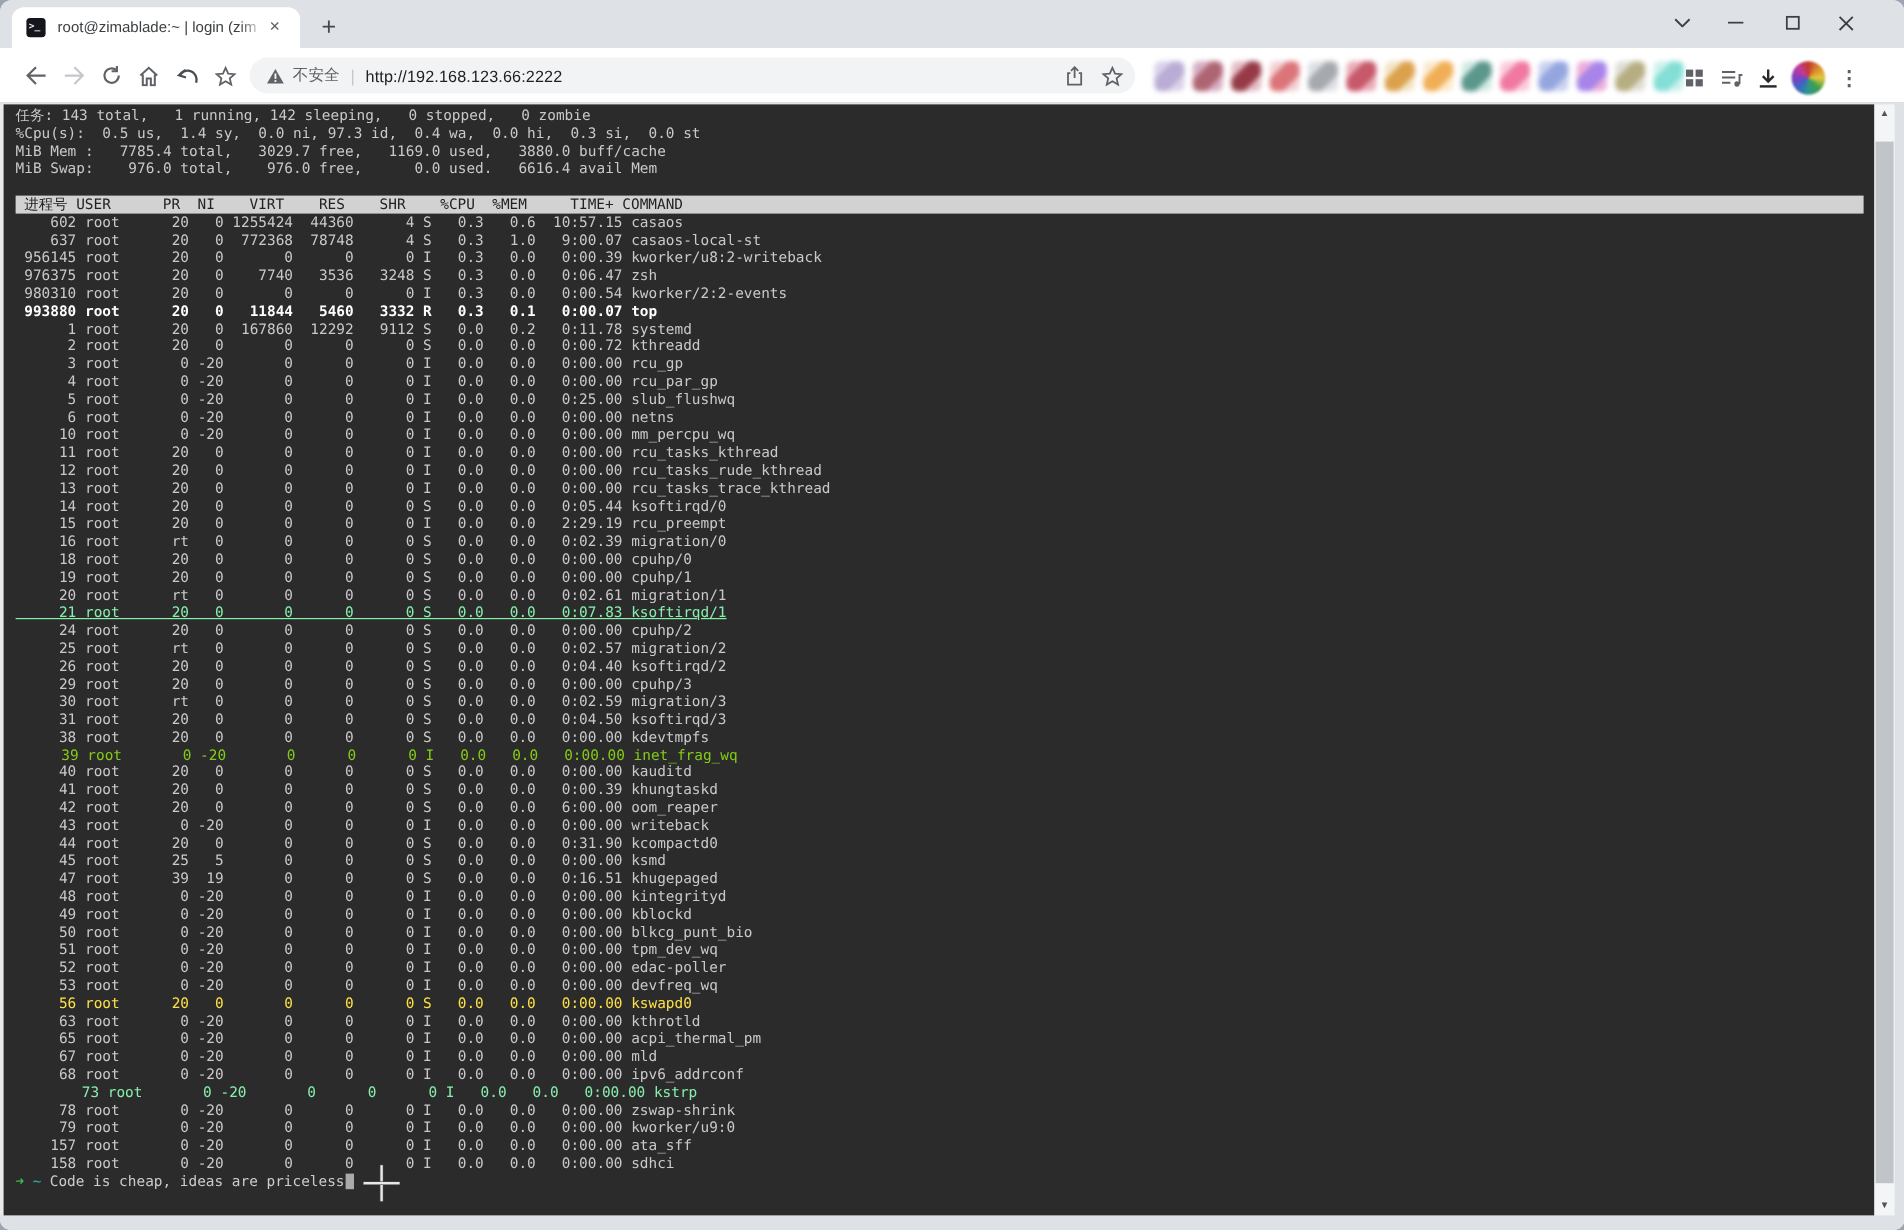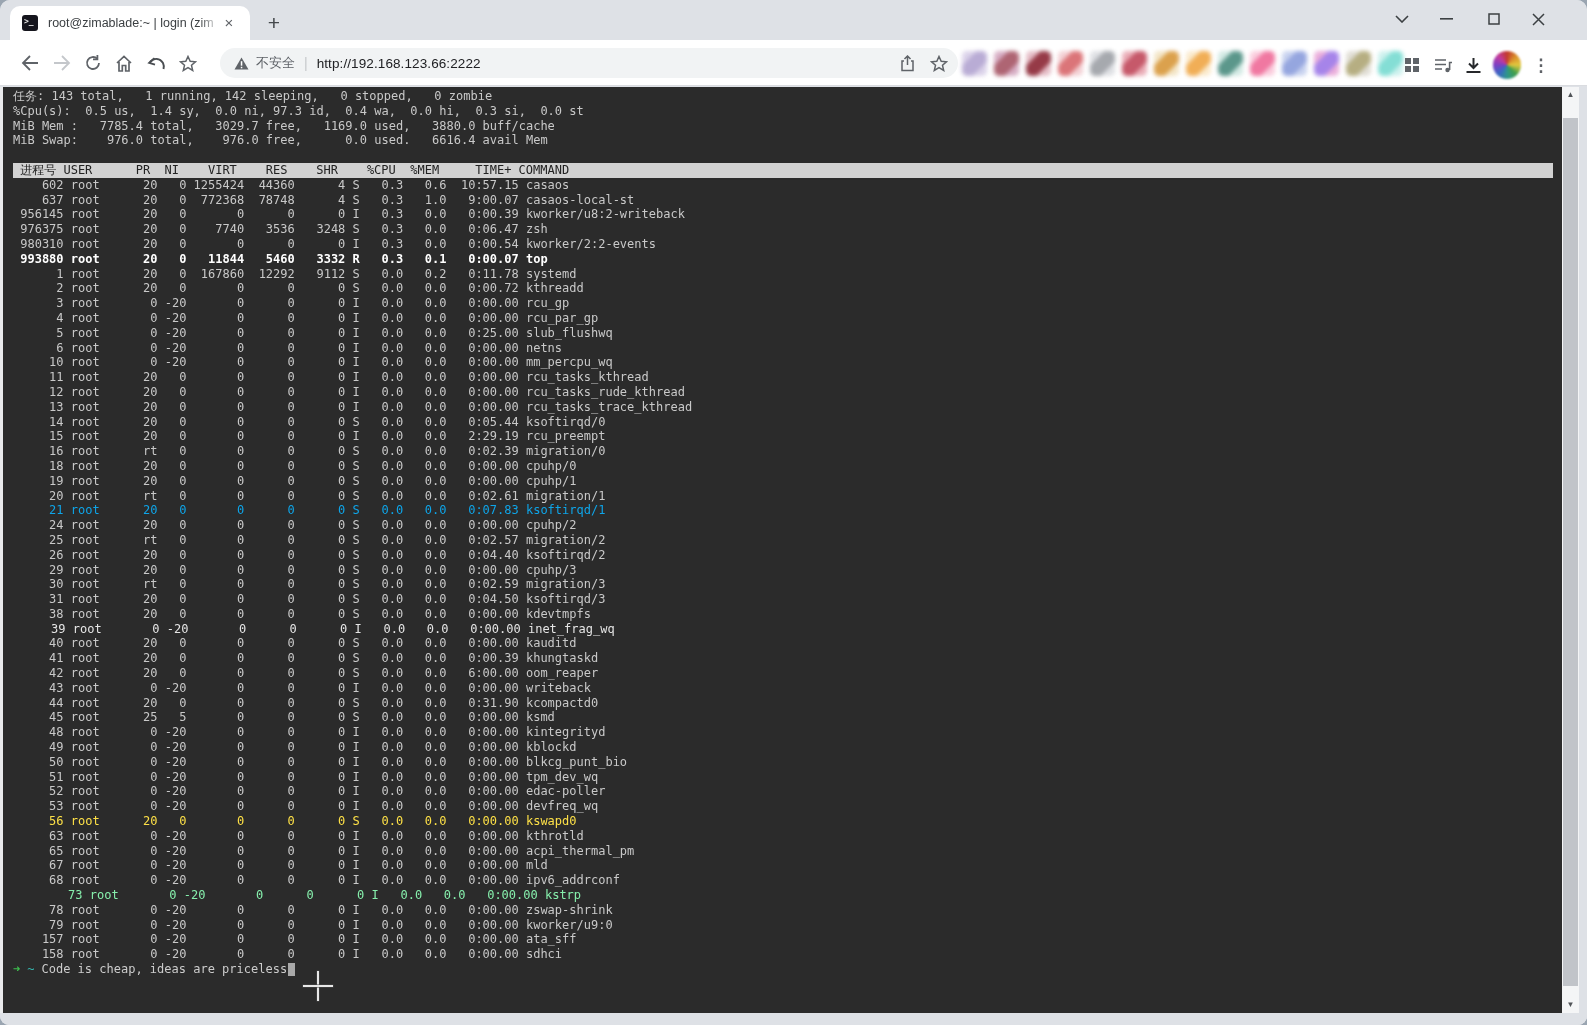--- a/index.html
+++ b/index.html
@@ -13,21 +13,21 @@
   .favicon { width:16px; height:16px; background:#15151d; border-radius:3px; position:relative; flex:0 0 16px; }
   .favicon span { position:absolute; left:2px; top:0px; color:#e8e8e8; font:bold 8px/14px "DejaVu Sans Mono",monospace; }
   .tab-title { margin-left:10px; font-size:12.5px; color:#3c4043; white-space:nowrap; overflow:hidden; width:172px; -webkit-mask-image:linear-gradient(90deg,#000 88%,transparent); mask-image:linear-gradient(90deg,#000 88%,transparent); }
   .tab-close { width:18px; height:18px; border-radius:50%; color:#5f6368; font-size:15px; line-height:17px; text-align:center; flex:0 0 18px; }
   .newtab-btn { position:absolute; left:262px; top:11px; width:24px; height:24px; color:#45494d; font:300 21px/23px "Liberation Sans",sans-serif; text-align:center; border-radius:50%; }
   .wctrl { position:absolute; top:4px; width:36px; height:30px; display:flex; align-items:center; justify-content:center; color:#3c4043; }
 
   
   .toolbar { position:absolute; top:40px; left:0; right:0; height:46px; background:#ffffff; border-bottom:1px solid #dadce0; }
   .tbtn { position:absolute; top:7px; width:32px; height:32px; display:flex; align-items:center; justify-content:center; border-radius:50%; }
-  .omnibox { position:absolute; left:220px; top:8px; width:738px; height:30px; background:#f1f3f4; border-radius:15px; display:flex; align-items:center; padding:0 10px 0 14px; }
+  .omnibox { position:absolute; left:208px; top:8px; width:738px; height:30px; background:#f1f3f4; border-radius:15px; display:flex; align-items:center; padding:0 10px 0 14px; }
   .sec-label { color:#5f6368; font-size:13px; margin:0 4px 0 7px; }
   .sec-sep { color:#c6c8ca; font-size:14px; margin:0 9px 0 5px; font-weight:300; }
   .url-text { color:#202124; font-size:13.5px; letter-spacing:.1px; }
   .omni-right { margin-left:auto; display:flex; align-items:center; gap:12px; }
   .ext-area { position:absolute; left:962px; top:11px; display:flex; gap:7px; }
   .ext-icon { width:25px; height:25px; border-radius:5px; filter:blur(2px); opacity:.92; }
   .avatar { width:28px; height:28px; border-radius:50%; background:conic-gradient(#c23a2e,#d98e2b,#e3c93e,#3f9e4d,#2e968c,#3b66c4,#7c3fc4,#c23a9e,#c23a2e); filter:blur(1px); }
   .kebab { color:#5f6368; font-size:17px; letter-spacing:0; font-weight:bold; }
 
   
@@ -219,35 +219,36 @@
         <div class="t-line t-row" style="color: rgb(201, 201, 201);">     10 root       0 -20       0      0      0 I   0.0   0.0   0:00.00 mm_percpu_wq</div>
         <div class="t-line t-row" style="color: rgb(201, 201, 201);">     11 root      20   0       0      0      0 I   0.0   0.0   0:00.00 rcu_tasks_kthread</div>
         <div class="t-line t-row" style="color: rgb(201, 201, 201);">     12 root      20   0       0      0      0 I   0.0   0.0   0:00.00 rcu_tasks_rude_kthread</div>
         <div class="t-line t-row" style="color: rgb(201, 201, 201);">     13 root      20   0       0      0      0 I   0.0   0.0   0:00.00 rcu_tasks_trace_kthread</div>
         <div class="t-line t-row" style="color: rgb(201, 201, 201);">     14 root      20   0       0      0      0 S   0.0   0.0   0:05.44 ksoftirqd/0</div>
         <div class="t-line t-row" style="color: rgb(201, 201, 201);">     15 root      20   0       0      0      0 I   0.0   0.0   2:29.19 rcu_preempt</div>
         <div class="t-line t-row" style="color: rgb(201, 201, 201);">     16 root      rt   0       0      0      0 S   0.0   0.0   0:02.39 migration/0</div>
         <div class="t-line t-row" style="color: rgb(201, 201, 201);">     18 root      20   0       0      0      0 S   0.0   0.0   0:00.00 cpuhp/0</div>
         <div class="t-line t-row" style="color: rgb(201, 201, 201);">     19 root      20   0       0      0      0 S   0.0   0.0   0:00.00 cpuhp/1</div>
         <div class="t-line t-row" style="color: rgb(201, 201, 201);">     20 root      rt   0       0      0      0 S   0.0   0.0   0:02.61 migration/1</div>
-        <div class="t-line t-row" style="color: #0ea5e9;">     21 root      20   0       0      0      0 S   0.0   0.0   0:07.83 ksoftirqd/1</div>
+        <div class="t-line t-row" style="color: #86efac; text-decoration: underline;">     21 root      20   0       0      0      0 S   0.0   0.0   0:07.83 ksoftirqd/1</div>
         <div class="t-line t-row" style="color: rgb(201, 201, 201);">     24 root      20   0       0      0      0 S   0.0   0.0   0:00.00 cpuhp/2</div>
         <div class="t-line t-row" style="color: rgb(201, 201, 201);">     25 root      rt   0       0      0      0 S   0.0   0.0   0:02.57 migration/2</div>
         <div class="t-line t-row" style="color: rgb(201, 201, 201);">     26 root      20   0       0      0      0 S   0.0   0.0   0:04.40 ksoftirqd/2</div>
         <div class="t-line t-row" style="color: rgb(201, 201, 201);">     29 root      20   0       0      0      0 S   0.0   0.0   0:00.00 cpuhp/3</div>
         <div class="t-line t-row" style="color: rgb(201, 201, 201);">     30 root      rt   0       0      0      0 S   0.0   0.0   0:02.59 migration/3</div>
         <div class="t-line t-row" style="color: rgb(201, 201, 201);">     31 root      20   0       0      0      0 S   0.0   0.0   0:04.50 ksoftirqd/3</div>
         <div class="t-line t-row" style="color: rgb(201, 201, 201);">     38 root      20   0       0      0      0 S   0.0   0.0   0:00.00 kdevtmpfs</div>
-        <div class="t-line t-row" style="color: #e5e5e5; padding-left: 12px;">     39 root       0 -20       0      0      0 I   0.0   0.0   0:00.00 inet_frag_wq</div>
+        <div class="t-line t-row" style="color: #84cc16; padding-left: 12px;">     39 root       0 -20       0      0      0 I   0.0   0.0   0:00.00 inet_frag_wq</div>
         <div class="t-line t-row" style="color: rgb(201, 201, 201);">     40 root      20   0       0      0      0 S   0.0   0.0   0:00.00 kauditd</div>
         <div class="t-line t-row" style="color: rgb(201, 201, 201);">     41 root      20   0       0      0      0 S   0.0   0.0   0:00.39 khungtaskd</div>
         <div class="t-line t-row" style="color: rgb(201, 201, 201);">     42 root      20   0       0      0      0 S   0.0   0.0   6:00.00 oom_reaper</div>
         <div class="t-line t-row" style="color: rgb(201, 201, 201);">     43 root       0 -20       0      0      0 I   0.0   0.0   0:00.00 writeback</div>
         <div class="t-line t-row" style="color: rgb(201, 201, 201);">     44 root      20   0       0      0      0 S   0.0   0.0   0:31.90 kcompactd0</div>
         <div class="t-line t-row" style="color: rgb(201, 201, 201);">     45 root      25   5       0      0      0 S   0.0   0.0   0:00.00 ksmd</div>
+        <div class="t-line t-row" style="color: rgb(201, 201, 201);">     47 root      39  19       0      0      0 S   0.0   0.0   0:16.51 khugepaged</div>
         <div class="t-line t-row" style="color: rgb(201, 201, 201);">     48 root       0 -20       0      0      0 I   0.0   0.0   0:00.00 kintegrityd</div>
         <div class="t-line t-row" style="color: rgb(201, 201, 201);">     49 root       0 -20       0      0      0 I   0.0   0.0   0:00.00 kblockd</div>
         <div class="t-line t-row" style="color: rgb(201, 201, 201);">     50 root       0 -20       0      0      0 I   0.0   0.0   0:00.00 blkcg_punt_bio</div>
         <div class="t-line t-row" style="color: rgb(201, 201, 201);">     51 root       0 -20       0      0      0 I   0.0   0.0   0:00.00 tpm_dev_wq</div>
         <div class="t-line t-row" style="color: rgb(201, 201, 201);">     52 root       0 -20       0      0      0 I   0.0   0.0   0:00.00 edac-poller</div>
         <div class="t-line t-row" style="color: rgb(201, 201, 201);">     53 root       0 -20       0      0      0 I   0.0   0.0   0:00.00 devfreq_wq</div>
         <div class="t-line t-row" style="color: #fde047;">     56 root      20   0       0      0      0 S   0.0   0.0   0:00.00 kswapd0</div>
         <div class="t-line t-row" style="color: rgb(201, 201, 201);">     63 root       0 -20       0      0      0 I   0.0   0.0   0:00.00 kthrotld</div>
         <div class="t-line t-row" style="color: rgb(201, 201, 201);">     65 root       0 -20       0      0      0 I   0.0   0.0   0:00.00 acpi_thermal_pm</div>
         <div class="t-line t-row" style="color: rgb(201, 201, 201);">     67 root       0 -20       0      0      0 I   0.0   0.0   0:00.00 mld</div>

